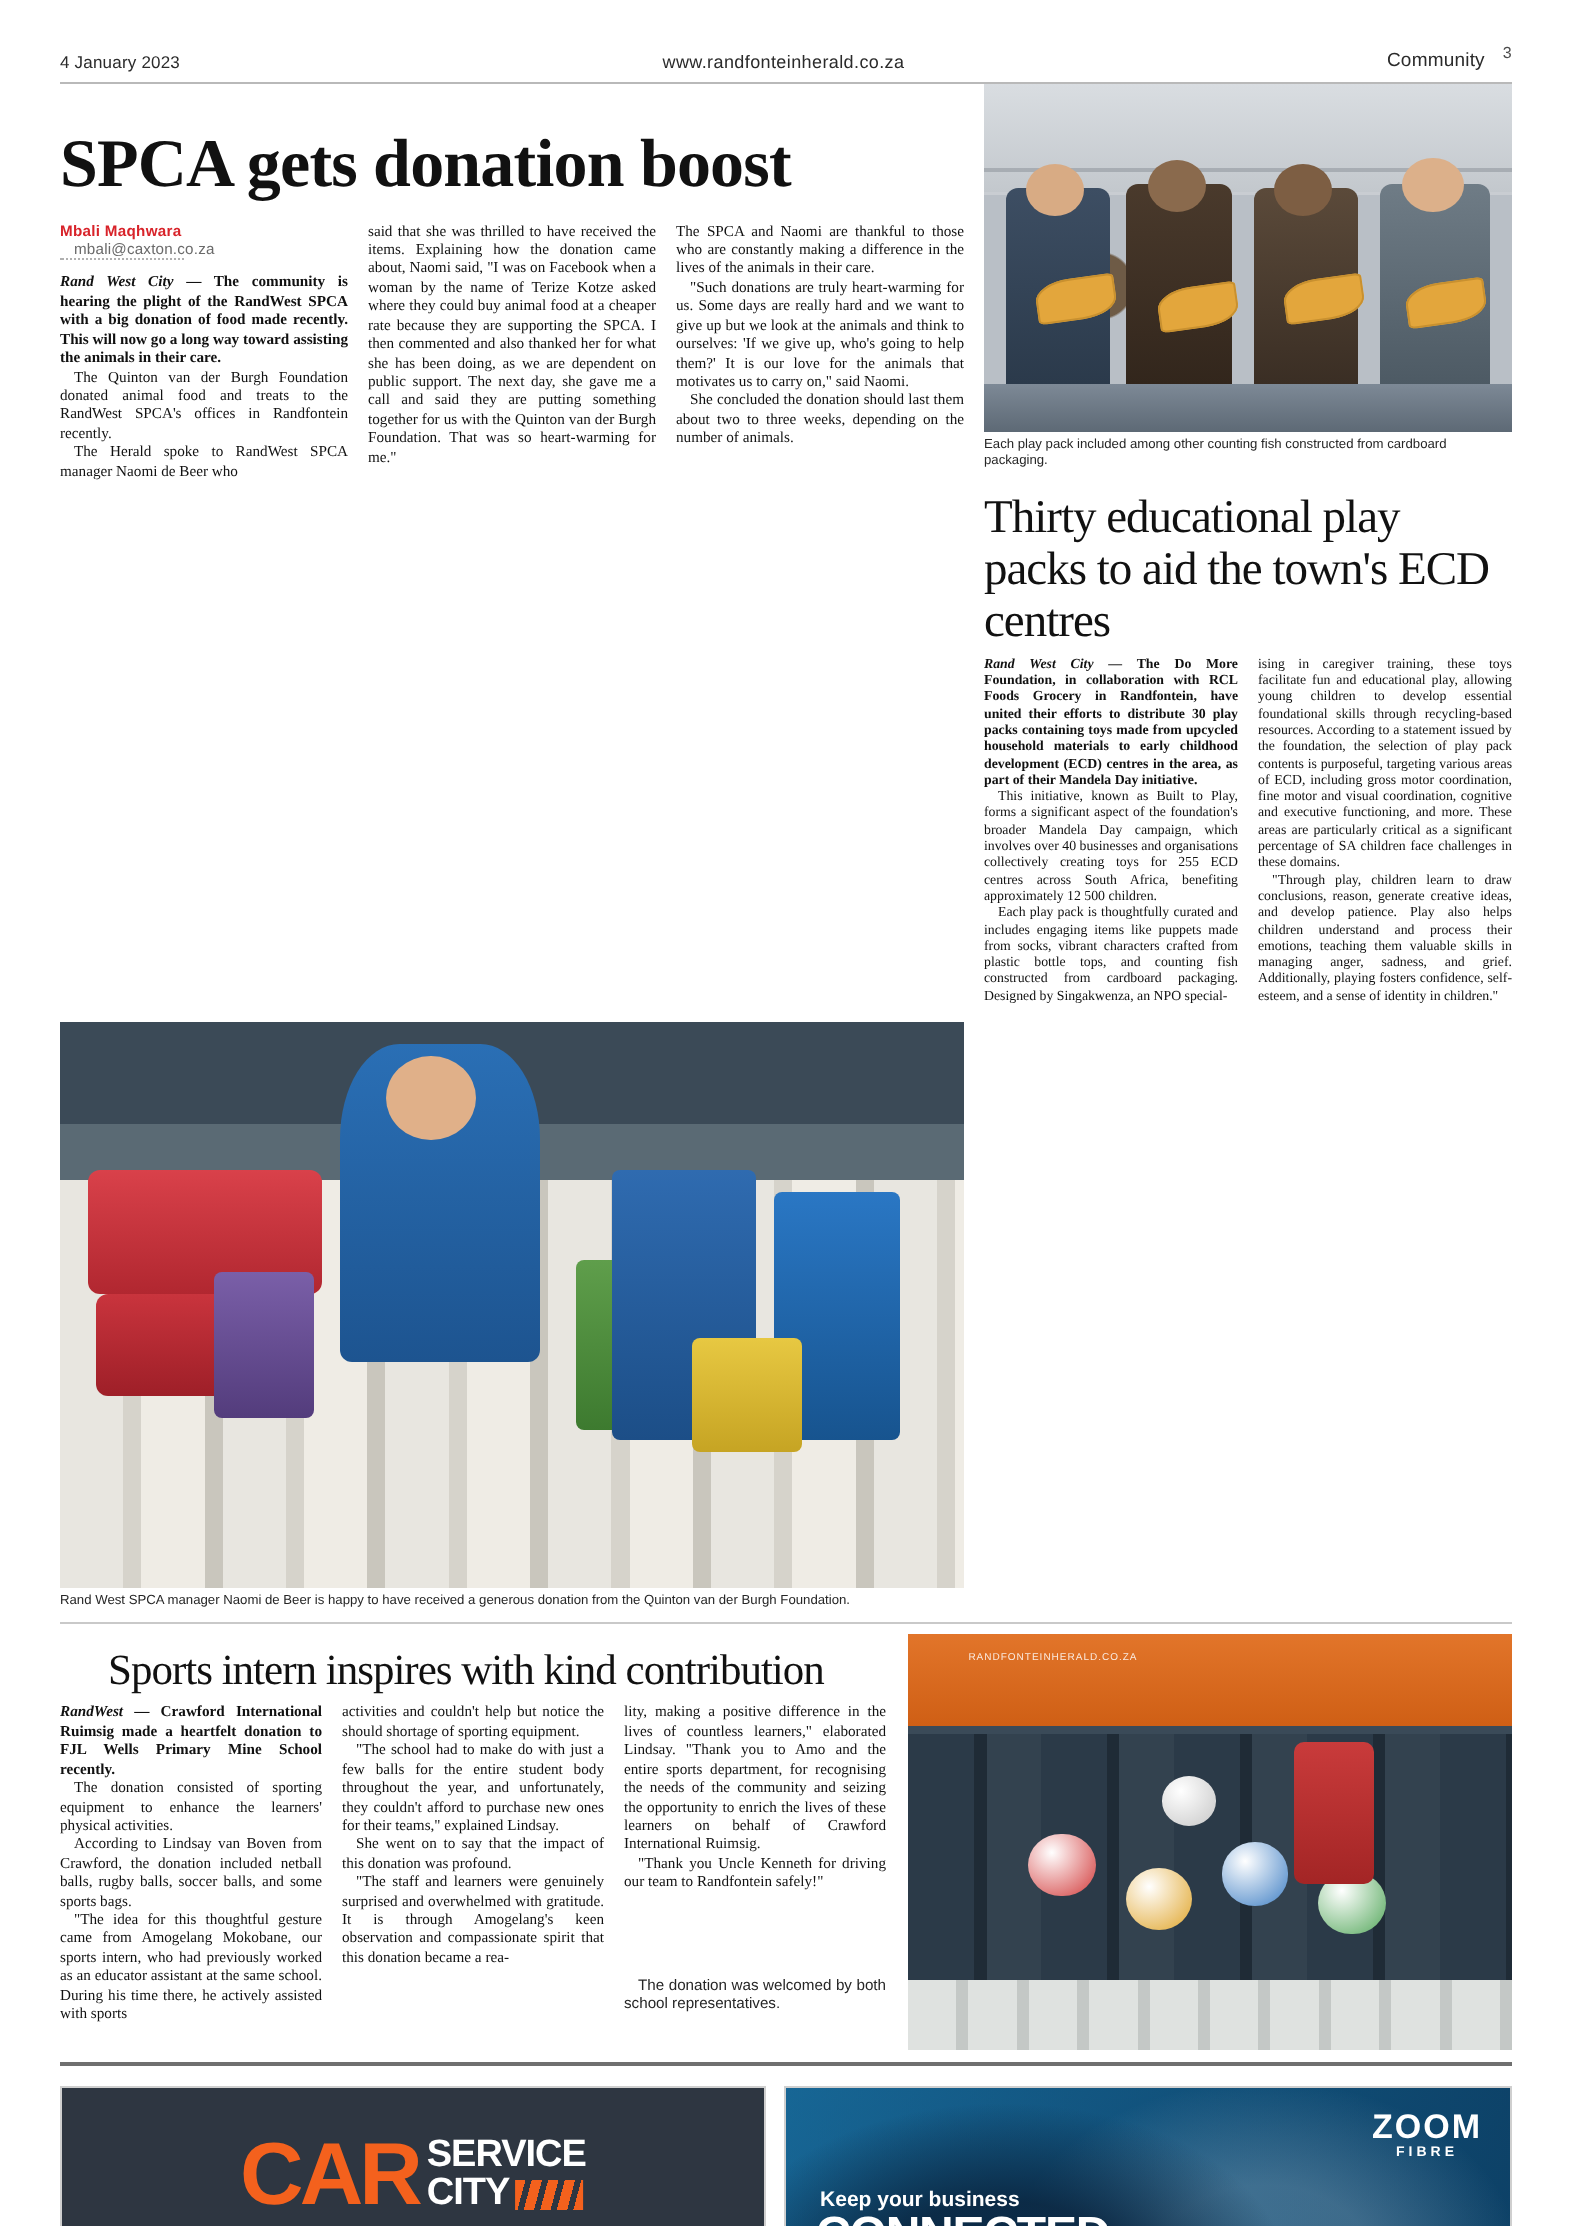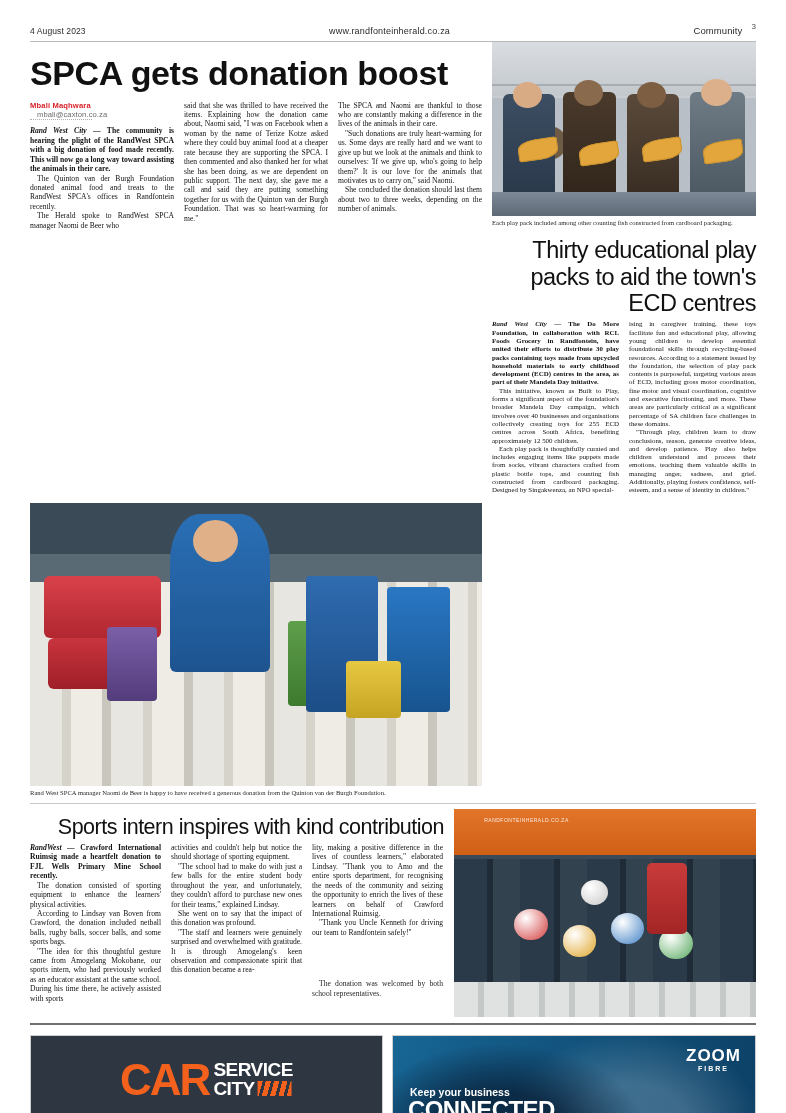--- a/index.html
+++ b/index.html
@@ -13,41 +13,41 @@
             letter-spacing:.1px;padding-bottom:5px;}
   .masthead .mid{font-size:9px;letter-spacing:.2px;}
   .masthead .right{display:flex;align-items:flex-start;gap:9px;}
   .masthead .sect{font-size:9.5px;}
   .masthead .pageno{font-size:8px;color:#4b4b4b;position:relative;top:-3px;}
   .rule{height:1px;background:#b9b9b9;}
   .rule.thin{height:1px;background:#c9c9c9;}
   .rule.dark{height:1.6px;background:#6f6f6f;}
 
   
-  h1.lede{font-family:Liberation Sans, sans-serif;font-weight:700;font-size:34px;
-          line-height:1.02;margin:14px 0 0 0;letter-spacing:-.4px;}
-  h2.hl{font-family:Liberation Sans, sans-serif;font-weight:400;font-size:23.5px;
-        line-height:1.12;margin:6px 0 4px 0;letter-spacing:-.5px;color:#111;text-align:right;}
+  h1.lede{font-family:Liberation Serif, serif;font-weight:700;font-size:34px;
+          line-height:1.02;margin:24px 0 0 0;letter-spacing:-.4px;}
+  h2.hl{font-family:Liberation Serif, serif;font-weight:400;font-size:23.5px;
+        line-height:1.12;margin:6px 0 4px 0;letter-spacing:-.5px;color:#111;}
   h2.hl.small{font-size:21.5px;margin-left:24px;}
 
   .byline{font-family:"Liberation Sans",sans-serif;font-weight:700;font-size:7.4px;
           color:#d8232a;letter-spacing:.15px;margin:0;}
   .byemail{font-family:"Liberation Sans",sans-serif;font-size:5.6px;color:#6a6a6a;
            margin:1.5px 0 3px 0;letter-spacing:.1px;}
   .dotrule{border-top:1px dotted #b0b0b0;width:62px;margin-bottom:6px;}
 
   
   .col p{margin:0;font-size:7.6px;line-height:9.4px;text-align:justify;
          hyphens:auto;-webkit-hyphens:auto;}
   .col p + p{text-indent:7px;}
   .col .kicker{font-weight:700;}
   .col .kicker i{font-weight:700;font-style:italic;}
   .col.tiny p{font-size:6.9px;line-height:8.3px;}
 
-  .caption{font-family:Liberation Serif, serif;font-size:6.6px;line-height:8.4px;
+  .caption{font-family:Liberation Sans, sans-serif;font-size:6.6px;line-height:8.4px;
            color:#262626;margin:3px 0 0 0;}
 
   
   .photo{position:relative;overflow:hidden;background:#cfcfcf;}
 
   
   .p1{background:
       radial-gradient(circle at 22% 58%, #6e5b46 0 7%, transparent 7.5%),
       linear-gradient(#c9cdd2 0 32%, #b9bfc6 32% 100%);}
   .p1 .wall{position:absolute;left:0;top:0;right:0;height:31%;
@@ -128,21 +128,21 @@
   .ad-zoom .k2{position:absolute;left:15px;top:62px;font-family:"Liberation Sans",sans-serif;
       font-weight:700;font-size:24px;color:#fff;letter-spacing:-.6px;line-height:1;}
 </style>
 </head>
 <body>
 
 <div class="page">
  <div class="inner">
 
   <div class="masthead">
-    <div>4 August 2023</div>
+    <div>4 January 2023</div>
     <div class="mid">www.randfonteinherald.co.za</div>
     <div class="right">
       <div class="sect">Community</div>
       <div class="pageno">3</div>
     </div>
   </div>
   <div class="rule"></div>
 
   <div style="display:flex;gap:10px;">
 

